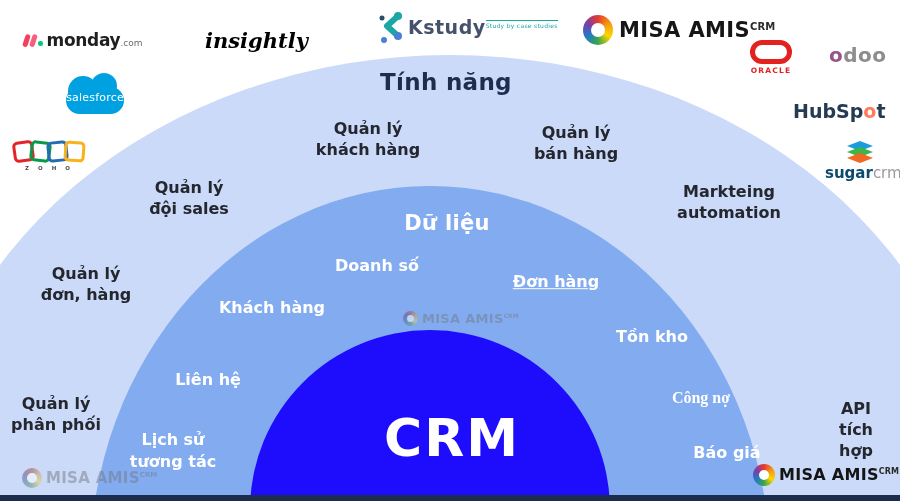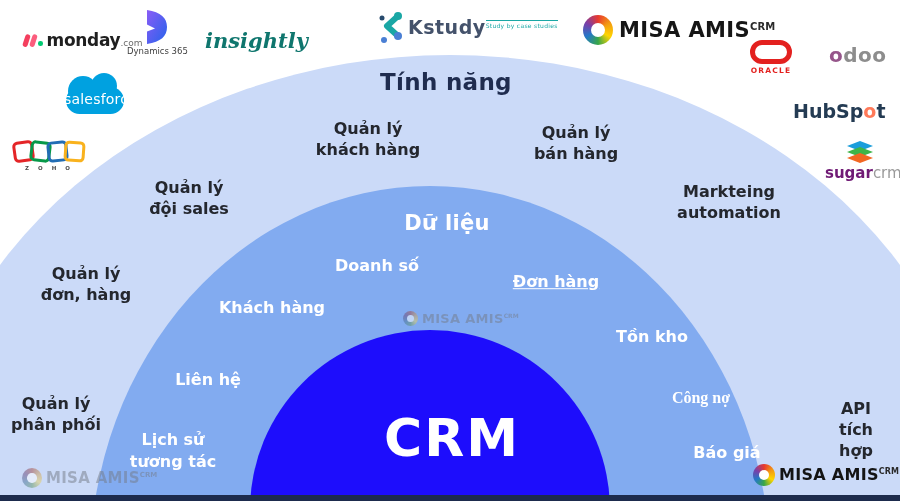--- a/index.html
+++ b/index.html
@@ -31,21 +31,21 @@
   .m-dot { display:inline-block; width:4.5px; height:4.5px; border-radius:50%; background:#00ca72; margin:7px 4px 0 1px; }
   .m-word { font-size:17px; font-weight:800; color:#1f1f1f; letter-spacing:-.3px; }
   .m-suffix { font-size:9px; color:#6b6b6b; margin-top:5px; }
 
   
   .dyn { width:56px; text-align:center; }
   .dyn svg { display:block; margin:0 auto; }
   .dyn-label { font-size:8.5px; color:#3f3f3f; margin-top:2px; white-space:nowrap; }
 
   
-  .insightly-word { font-family:"DejaVu Serif",serif; font-style:italic; font-weight:700; font-size:21px; color:#0f766e; }
+  .insightly-word { font-family:"DejaVu Serif",serif; font-style:italic; font-weight:700; font-size:21px; color:#000000; }
 
   
   .ks-name { font-size:19px; font-weight:600; color:#44526b; letter-spacing:.5px; line-height:1; }
   .ks-tag  { font-size:6px; color:#19a7a5; border-top:1.5px solid #19a7a5; padding-top:1px; margin-top:2px; letter-spacing:.3px; }
 
   
   .swirl { border-radius:50%; position:relative; flex:none;
            background:conic-gradient(#e8392f,#f39c12,#ffd500,#37a64a,#2478c8,#7a3fa8,#e8392f); }
   .swirl::after { content:""; position:absolute; inset:26%; background:#ffffff; border-radius:50%; }
   .misa-name { font-weight:800; color:#161616; letter-spacing:.4px; line-height:1; }
@@ -57,35 +57,35 @@
 
   
   .odoo-word { font-size:20px; font-weight:800; letter-spacing:.5px; }
   .odoo-o { color:#95558a; } .odoo-rest { color:#8d8d8d; }
 
   
   .sf { width:62px; height:48px; }
   .sf .c1 { position:absolute; left:2px; top:15px; width:58px; height:27px; background:#00a1e0; border-radius:14px; }
   .sf .c2 { position:absolute; left:4px; top:4px;  width:30px; height:30px; background:#00a1e0; border-radius:50%; }
   .sf .c3 { position:absolute; left:27px; top:1px; width:26px; height:26px; background:#00a1e0; border-radius:50%; }
-  .sf .txt { position:absolute; left:0; right:0; top:19px; text-align:right; color:#fff; font-size:14px; letter-spacing:.2px; }
+  .sf .txt { position:absolute; left:0; right:0; top:19px; text-align:center; color:#fff; font-size:11px; letter-spacing:.2px; }
 
   
   .hs-word { font-size:19px; font-weight:700; color:#243b53; }
   .hs-o { color:#ff7a59; }
 
   
   .zoho-sq { width:15px; height:15px; border:3.5px solid; border-radius:5px; flex:none; }
   .zoho-letters { font-size:5.5px; font-weight:700; color:#4a4a4a; letter-spacing:9px; text-align:center; margin:3px 0 0 6px; }
 
   
   .sug { width:70px; text-align:center; }
   .sug-layer { width:26px; height:10px; margin:-4px auto 0; clip-path:polygon(50% 0,100% 50%,50% 100%,0 50%); }
   .sug-word { font-size:15px; margin-top:1px; white-space:nowrap; }
-  .sug-b { font-weight:800; color:#701a75; } .sug-l { color:#9a9a9a; }
+  .sug-b { font-weight:800; color:#0c4a6e; } .sug-l { color:#9a9a9a; }
 
   
   .wm { position:absolute; display:flex; align-items:center; gap:4px; }
   .wm-name { font-weight:800; line-height:1; letter-spacing:.3px; }
   .wm-sub  { font-weight:700; text-align:right; line-height:1; }
   .wm-faded { opacity:.5; filter:saturate(.5); }
   .wm-faded .wm-name, .wm-faded .wm-sub { color:#6e7c94; }
 </style>
 </head>
 <body>
@@ -128,32 +128,20 @@
   <div class="centered lbl-middle" style="left:727px; top:453px;">Báo giá</div>
 
   <div class="logo row" style="left:24px; top:30px;">
     <span class="m-bar"></span>
     <span class="m-bar" style="background:#fb5d7d;"></span>
     <span class="m-dot"></span>
     <span class="m-word">monday</span>
     <span class="m-suffix">.com</span>
   </div>
 
-  <div class="logo dyn" style="left:127px; top:10px;">
-    <svg width="30" height="34" viewBox="0 0 30 34">
-      <defs>
-        <linearGradient id="dyn-g" x1="0" y1="0" x2="1" y2="1">
-          <stop offset="0" stop-color="#8a5cf6"></stop>
-            <stop offset="1" stop-color="#2563eb"></stop>
-        </linearGradient>
-      </defs>
-      <path d="M7 0 C21 2 27 8 27 17 C27 26 21 32 7 34 L7 21.5 L15 18.5 L7 14.5 Z" fill="url(#dyn-g)"></path>
-    </svg>
-    <div class="dyn-label">Dynamics 365</div>
-  </div>
 
   <div class="logo" style="left:205px; top:28px;">
     <span class="insightly-word">insightly</span>
   </div>
 
   <div class="logo row" style="left:378px; top:10px; gap:5px;">
     <svg width="25" height="34" viewBox="0 0 25 34">
       <path d="M20 6 L9 16 L20 26" stroke="#1aa7a5" stroke-width="6" fill="none" stroke-linecap="round" stroke-linejoin="round"></path>
       <circle cx="20" cy="6" r="4" fill="#1aa7a5"></circle>
       <circle cx="20" cy="26" r="4" fill="#4a7fd4"></circle>

